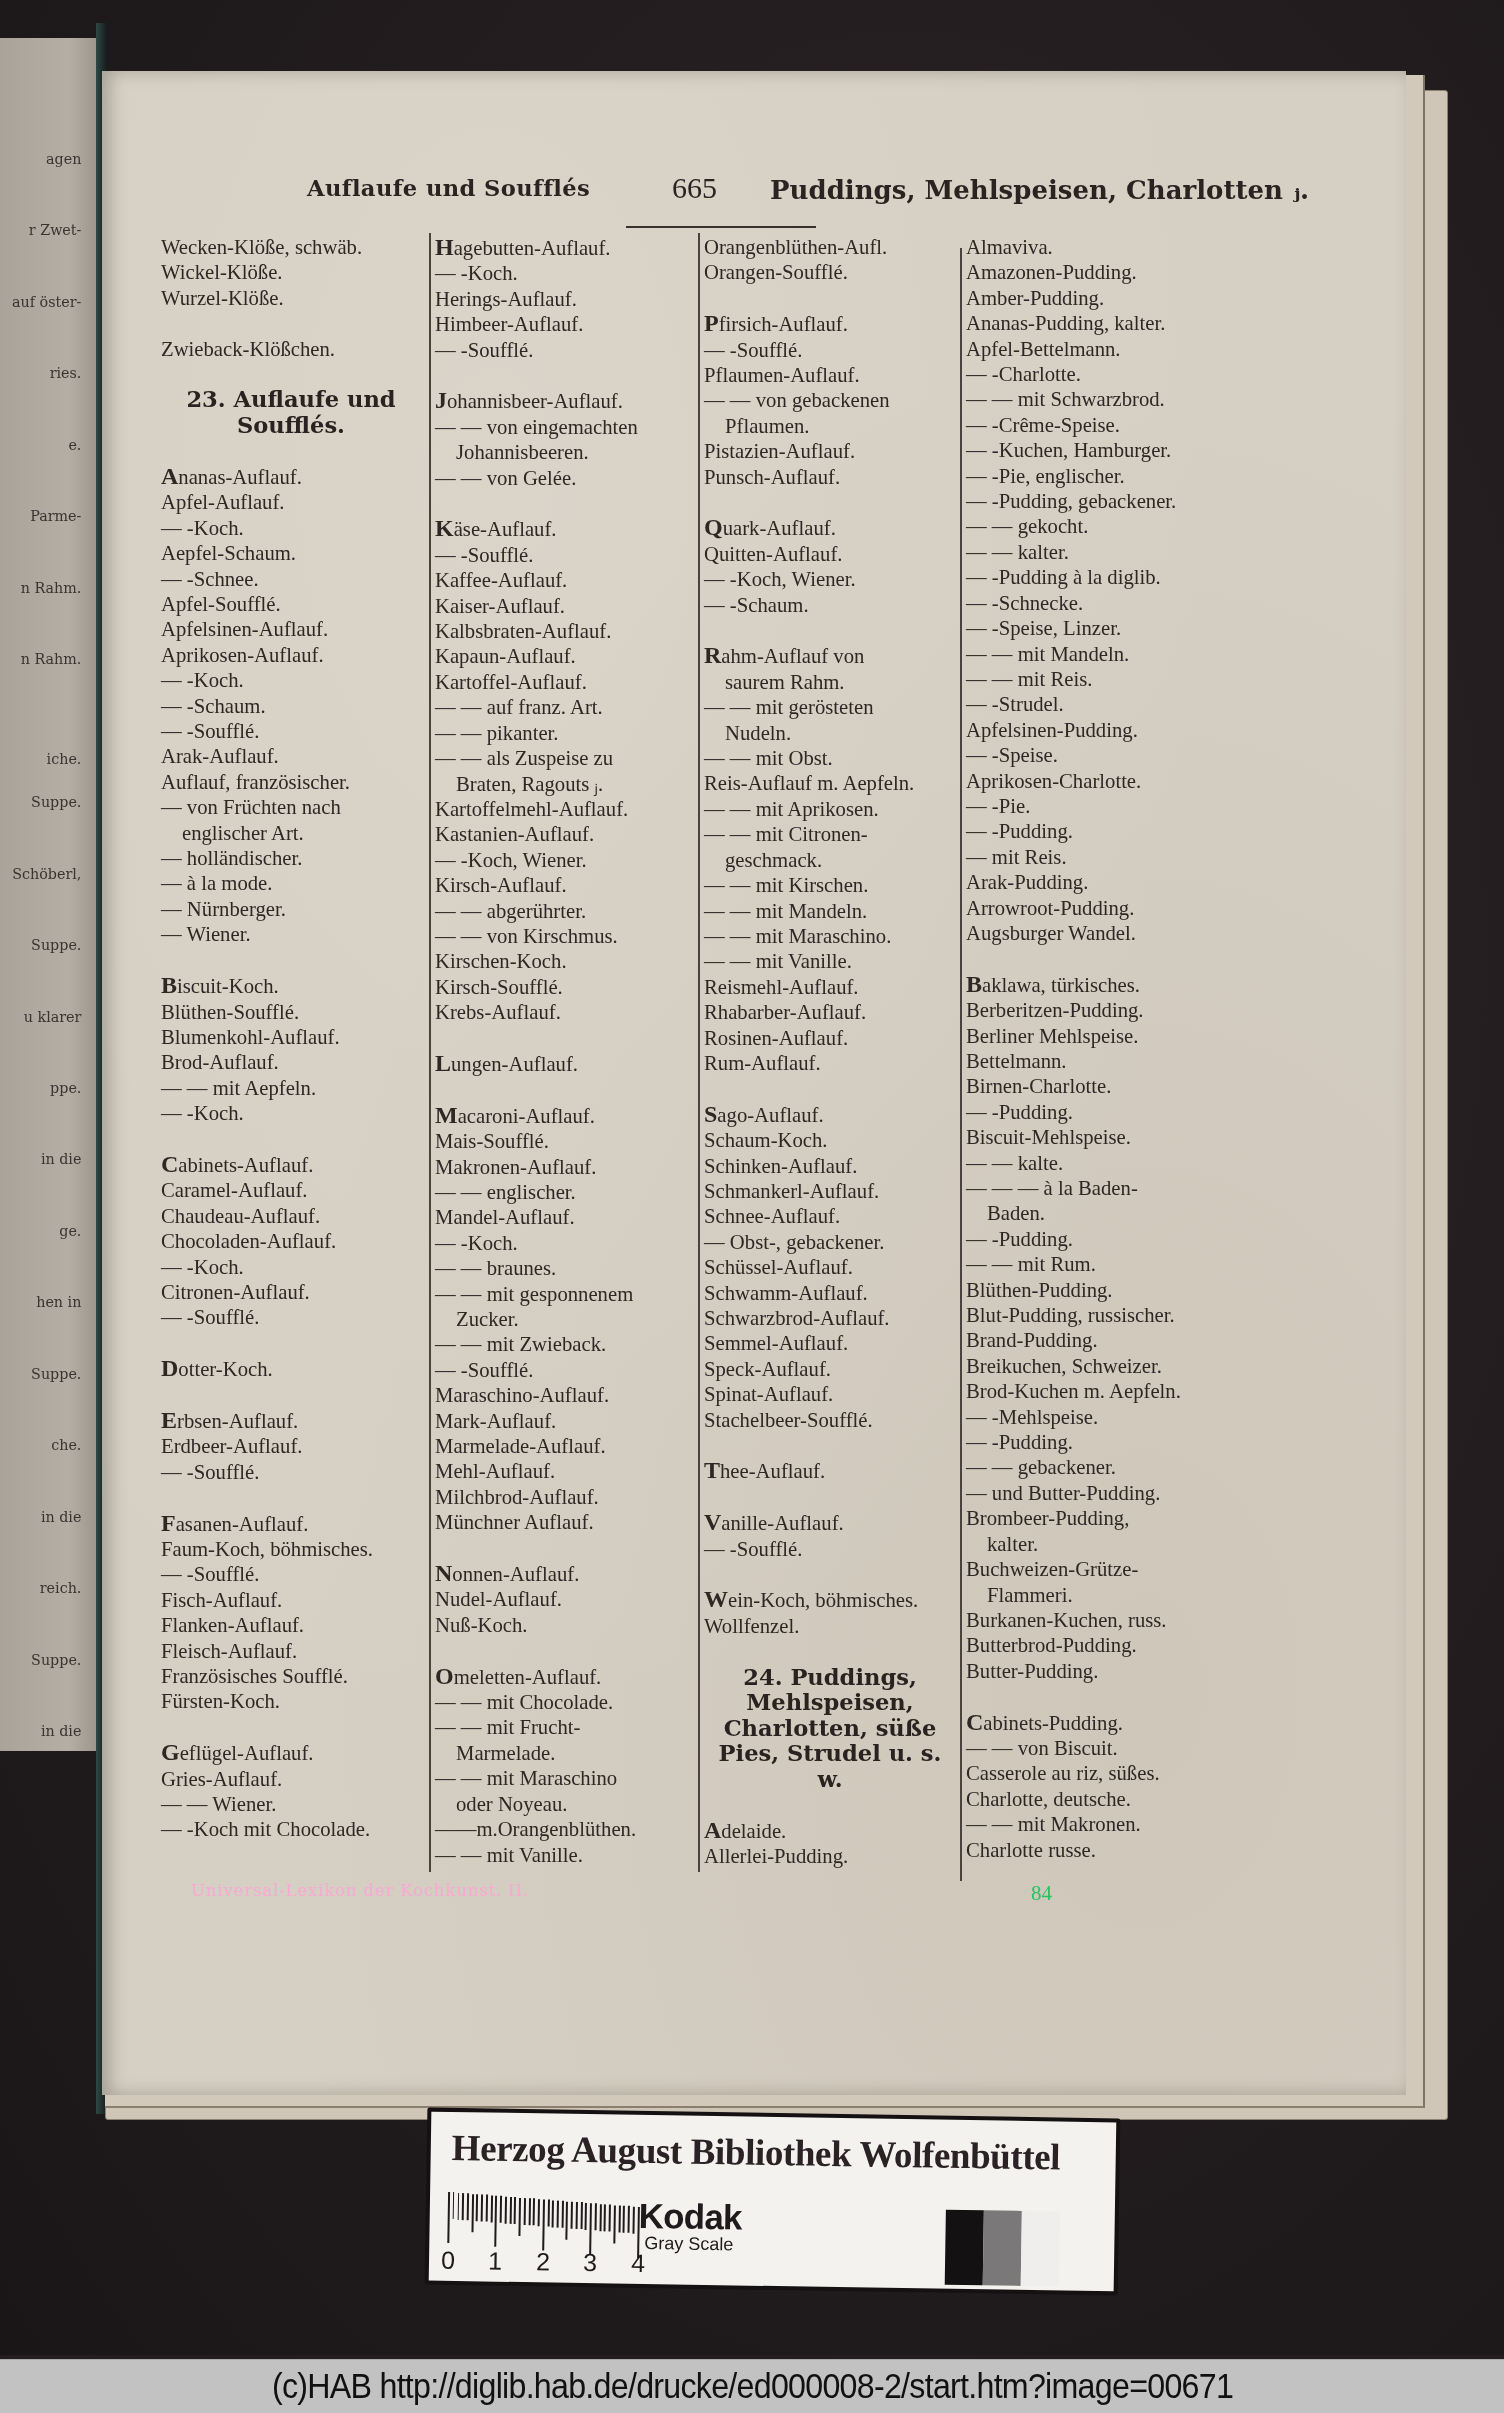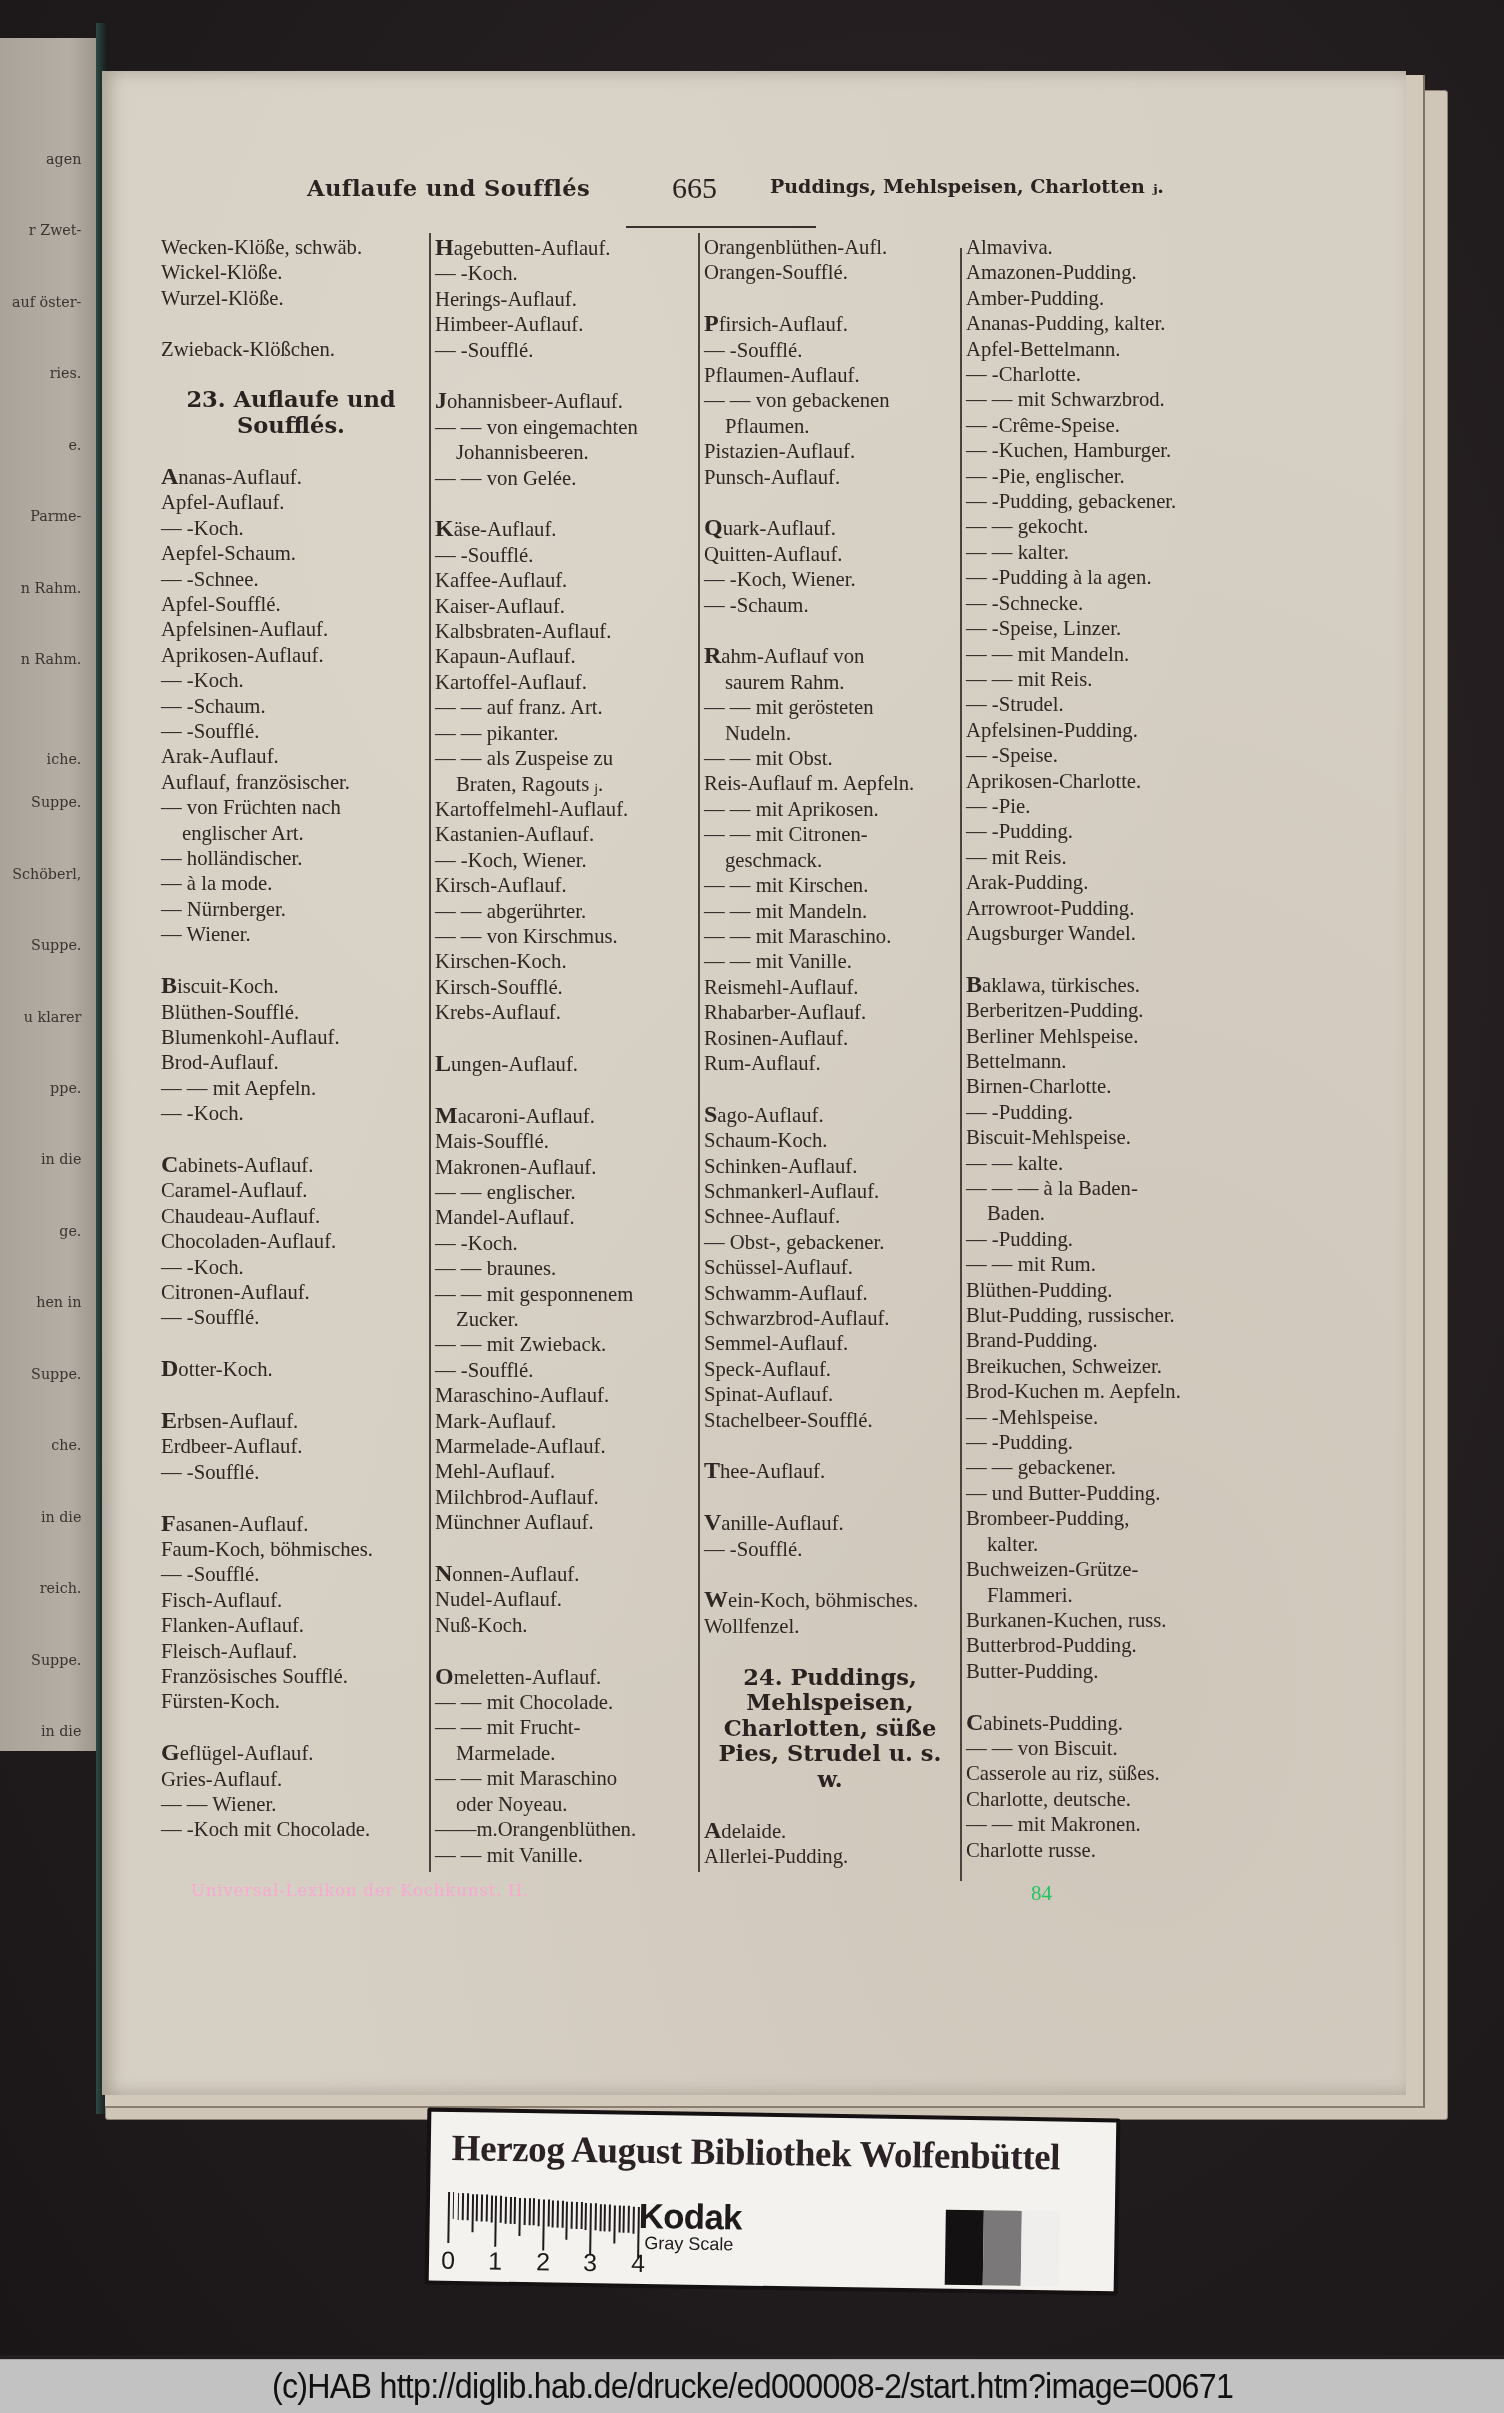--- a/index.html
+++ b/index.html
@@ -45,21 +45,21 @@
     box-shadow: inset 7.5px 0 16.6px rgba(80,70,60,0.35);
   }
   .running-head {
     position:absolute; top:175px; left:0; width:1505px; height:38px;
   }
   .rh-left, .rh-right, .rh-num {
     position:absolute; top:0; color:#2b2321; white-space:nowrap;
   }
   .rh-left { left:307px; font-size:22.6px; font-weight:bold; letter-spacing:0.4px; font-family:"DejaVu Serif", serif;text-align:right; }
   .rh-num { left:672px; font-size:30px; top:-4.5px; font-family:"Liberation Serif", serif; }
-  .rh-right { left:770px; font-size:19px; font-weight:bold; font-family:"DejaVu Serif", serif; }
+  .rh-right { left:770px; font-size:26px; font-weight:bold; font-family:"DejaVu Serif", serif; }
   .rh-rule {
     position:absolute; top:226px; left:626px; width:190px; height:1.5px; background:#3a302d;
   }
   .col {
     position:absolute; top:235px; font-size:20.7px; line-height:25.4px; color:#2e2724;
     font-family:"Liberation Serif", serif;
   }
   .col-1 { left:161px; width:260px; }
   .col-2 { left:435px; width:256px; }
   .col-3 { left:704px; width:252px; }
@@ -332,21 +332,21 @@
     <div class="entry">Ananas-Pudding, kalter.</div>
     <div class="entry">Apfel-Bettelmann.</div>
     <div class="entry">— -Charlotte.</div>
     <div class="entry">— — mit Schwarzbrod.</div>
     <div class="entry">— -Crême-Speise.</div>
     <div class="entry">— -Kuchen, Hamburger.</div>
     <div class="entry">— -Pie, englischer.</div>
     <div class="entry">— -Pudding, gebackener.</div>
     <div class="entry">— — gekocht.</div>
     <div class="entry">— — kalter.</div>
-    <div class="entry">— -Pudding à la agen.</div>
+    <div class="entry">— -Pudding à la diglib.</div>
     <div class="entry">— -Schnecke.</div>
     <div class="entry">— -Speise, Linzer.</div>
     <div class="entry">— — mit Mandeln.</div>
     <div class="entry">— — mit Reis.</div>
     <div class="entry">— -Strudel.</div>
     <div class="entry">Apfelsinen-Pudding.</div>
     <div class="entry">— -Speise.</div>
     <div class="entry">Aprikosen-Charlotte.</div>
     <div class="entry">— -Pie.</div>
     <div class="entry">— -Pudding.</div>

